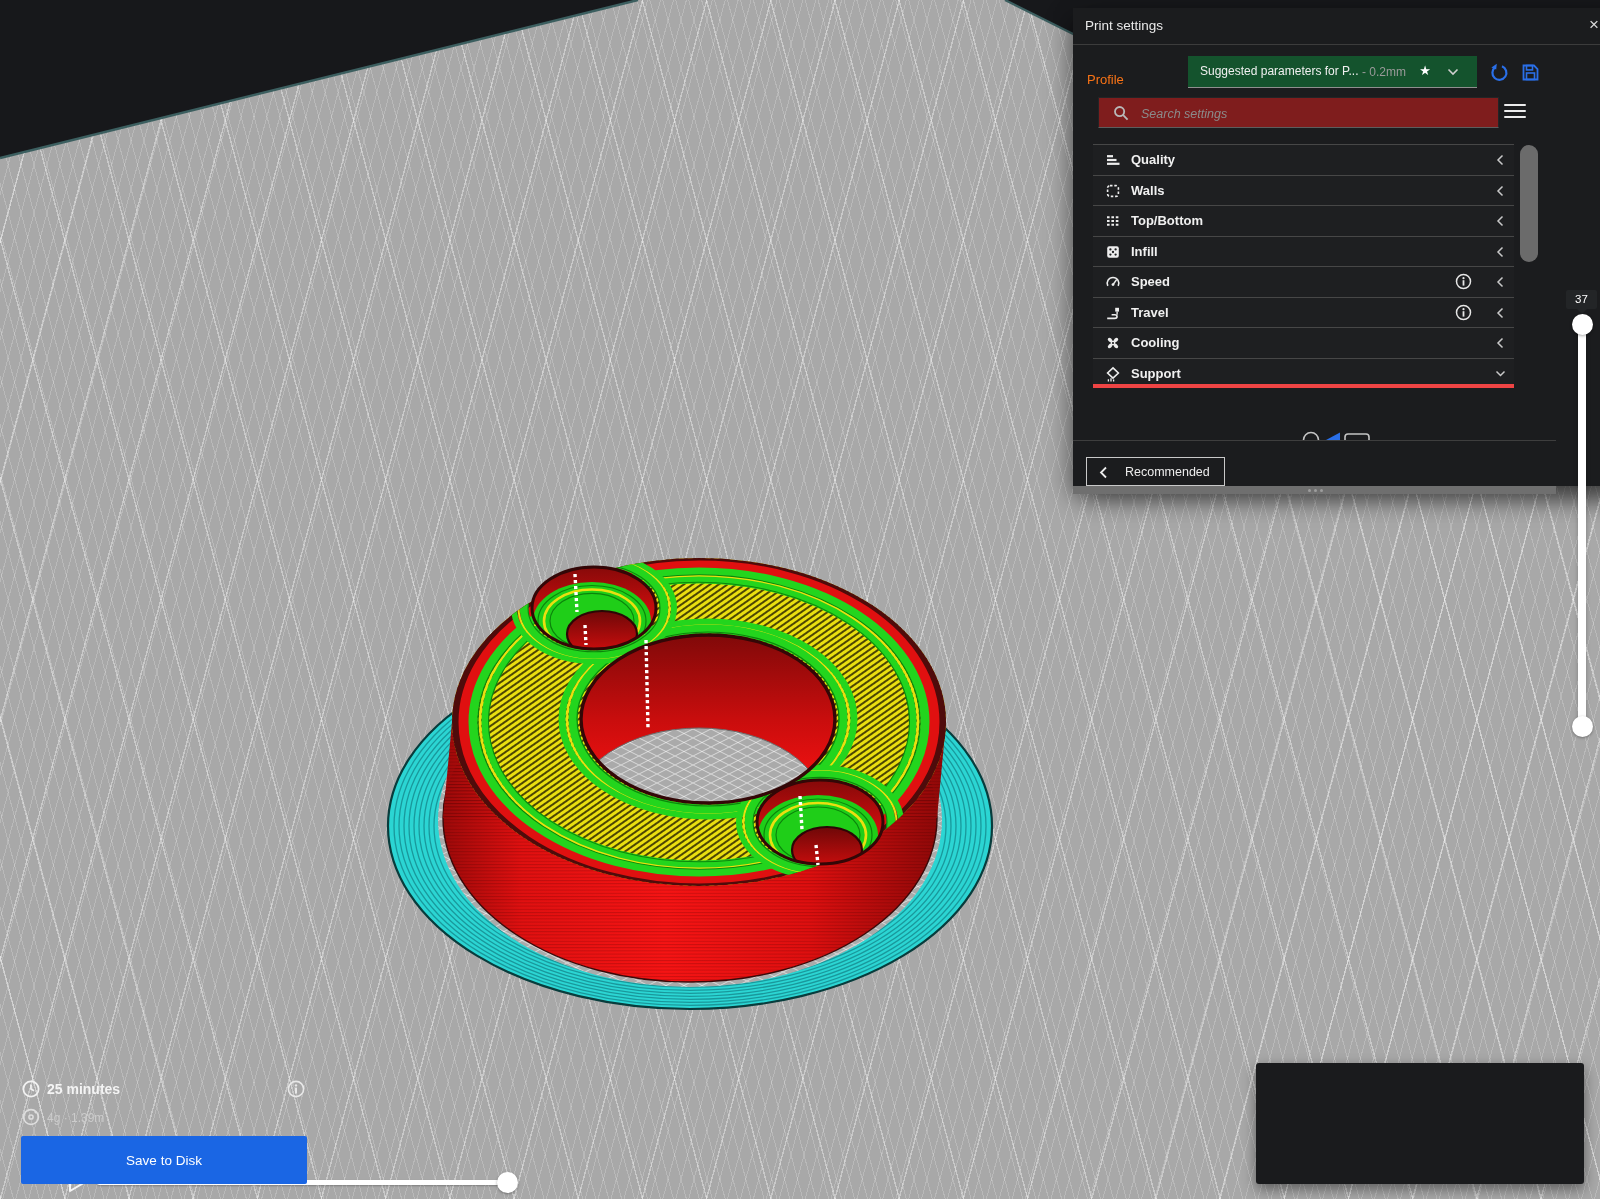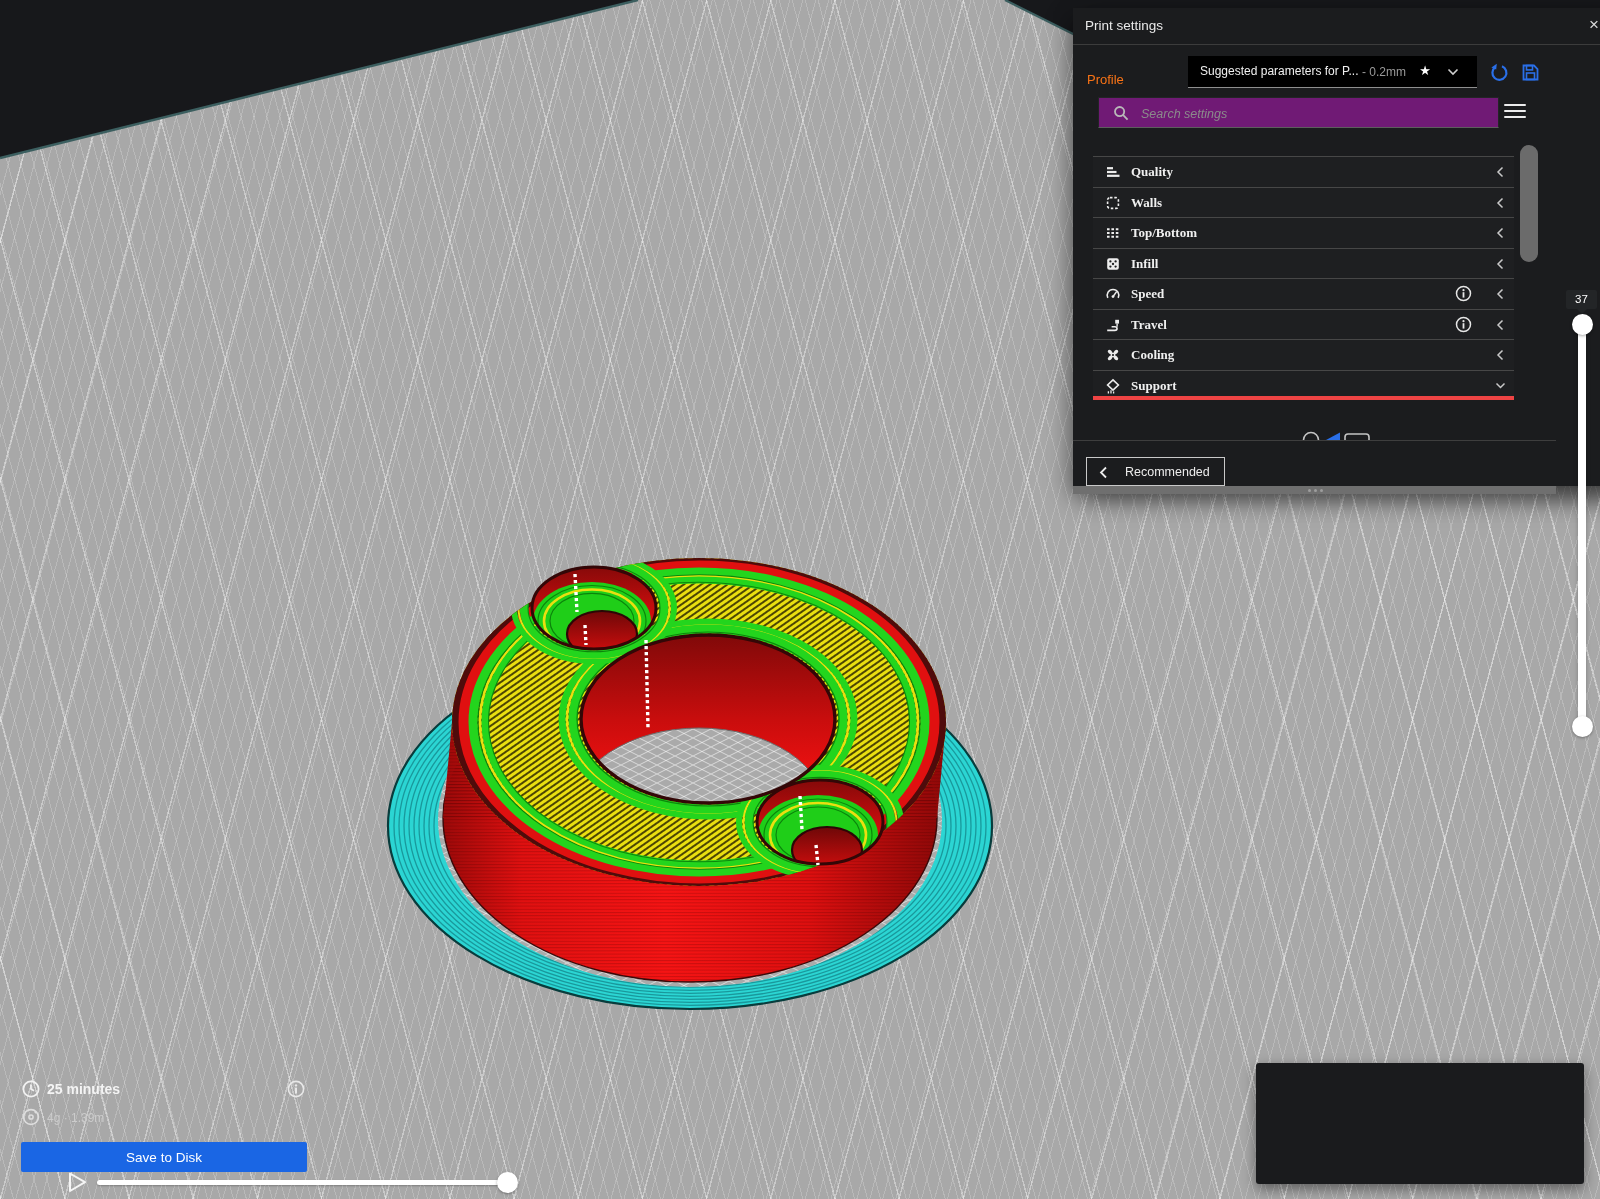--- a/index.html
+++ b/index.html
@@ -13,37 +13,37 @@
       repeating-linear-gradient(75deg, rgba(255,255,255,.20) 0 1px, rgba(255,255,255,0) 1px 12.5px);}
   .abs{position:absolute;}
   
   #panel{left:1073px;top:8px;width:544px;height:478px;background:#1b1c1e;
     box-shadow:12px 12px 26px rgba(0,0,0,.5), -4px 10px 22px rgba(0,0,0,.35);color:#e6e6e6;}
   #panel-titlebar{position:absolute;left:0;top:0;right:0;height:36px;border-bottom:1px solid #3c3c3c;}
   #panel-title{position:absolute;left:12px;top:10px;font-size:13.5px;color:#e9e9e9;}
   #panel-close{position:absolute;right:12px;top:6px;width:22px;height:22px;color:#d8d8d8;
     font-size:17px;line-height:22px;text-align:center;cursor:default;}
   #profile-label{position:absolute;left:14px;top:64px;font-size:13px;color:#f97316;}
-  #profile-dropdown{position:absolute;left:115px;top:48px;width:289px;height:32px;background:#000000;
+  #profile-dropdown{position:absolute;left:115px;top:48px;width:289px;height:32px;background:#14532d;
     border-bottom:1px solid #8f8f8f;box-sizing:border-box;}
   #profile-name{position:absolute;left:12px;top:8px;font-size:12px;color:#f0f0f0;white-space:nowrap;}
   #profile-variant{position:absolute;left:174px;top:9px;font-size:12px;color:#9a9a9a;white-space:nowrap;}
   #profile-star{position:absolute;right:46px;top:7px;font-size:13px;color:#ffffff;}
   #profile-caret{position:absolute;right:18px;top:12px;}
   #profile-reset{position:absolute;left:417px;top:55px;width:19px;height:19px;}
   #profile-save{position:absolute;left:448px;top:55px;width:19px;height:19px;}
-  #search-box{position:absolute;left:25px;top:89px;width:401px;height:31px;background:#701a75;
+  #search-box{position:absolute;left:25px;top:89px;width:401px;height:31px;background:#7f1d1d;
     border:1px solid #232426;border-bottom:1px solid #5d5d5d;box-sizing:border-box;}
   #search-box input{position:absolute;left:40px;top:4px;width:340px;height:21px;background:transparent;border:none;outline:none;
     font-family:"Liberation Sans",sans-serif;font-style:italic;font-size:12.5px;color:#bdbdbd;}
   #search-box input::placeholder{color:#8b8b8b;}
   #search-glyph{position:absolute;left:13px;top:6px;}
   #menu-btn{position:absolute;left:431px;top:96px;width:22px;height:18px;}
   #menu-btn div{height:2.4px;background:#ececec;margin-bottom:3.6px;border-radius:1px;}
-  #cat-list{position:absolute;left:20px;top:148px;width:421px;font-family:Liberation Serif, serif;}
+  #cat-list{position:absolute;left:20px;top:136px;width:421px;}
   .cat-row{position:relative;height:30.55px;border-top:1px solid #474747;box-sizing:border-box;background:#1e1f21;}
   .cat-row:last-child{border-bottom:4px solid #ef4444;}
   .cat-icon{position:absolute;left:12px;top:7px;width:16px;height:16px;}
   .cat-label{position:absolute;left:38px;top:7px;font-size:13px;font-weight:bold;color:#f0f0f0;}
   .cat-info{position:absolute;right:42px;top:6px;width:17px;height:17px;}
   .cat-chev{position:absolute;right:8px;top:9px;width:11px;height:12px;}
   #clip-strip{position:absolute;left:0;top:416px;width:483px;height:16px;overflow:hidden;}
   #panel-footer{position:absolute;left:0;top:432px;width:483px;height:46px;border-top:1px solid #3e3e3e;}
   #recommended-btn{position:absolute;left:13px;top:16px;width:139px;height:29px;border:1px solid #c9c9c9;
     background:#1b1c1e;color:#ececec;font-size:12.5px;box-sizing:border-box;}
@@ -64,22 +64,22 @@
   #timeline-handle{left:497px;top:1172px;width:21px;height:21px;border-radius:50%;background:#ffffff;
     box-shadow:0 1px 3px rgba(0,0,0,.35);}
   
   #job-card{left:1256px;top:1063px;width:328px;height:121px;background:#1a1b1d;border-radius:3px;
     box-shadow:0 5px 14px rgba(0,0,0,.45);color:#f0f0f0;}
   #job-time{position:absolute;left:47px;top:1081px;font-size:14px;font-weight:bold;color:#f4f4f4;}
   #job-material{position:absolute;left:47px;top:1111px;font-size:12px;color:#cccccc;}
   #job-clock{position:absolute;left:22px;top:1080px;width:18px;height:18px;}
   #job-spool{position:absolute;left:22px;top:1108px;width:18px;height:18px;}
   #job-info{position:absolute;left:287px;top:1080px;width:18px;height:18px;}
-  #save-btn{position:absolute;left:21px;top:1136px;width:286px;height:30px;background:#1a66e4;border:none;
-    border-radius:2px;color:#ffffff;font-size:13.5px;font-family:"Liberation Sans",sans-serif;margin-top:6px;}
+  #save-btn{position:absolute;left:21px;top:1136px;width:286px;height:48px;background:#1a66e4;border:none;
+    border-radius:2px;color:#ffffff;font-size:13.5px;font-family:"Liberation Sans",sans-serif;}
   svg{display:block;}
 </style>
 </head>
 <body>
 
 <div id="stage">
 
   <svg class="abs" style="left:0;top:0" width="1600" height="1199" viewBox="0 0 1600 1199">
     <defs>
       <pattern id="hatch" patternUnits="userSpaceOnUse" width="5" height="5" patternTransform="rotate(55)">

